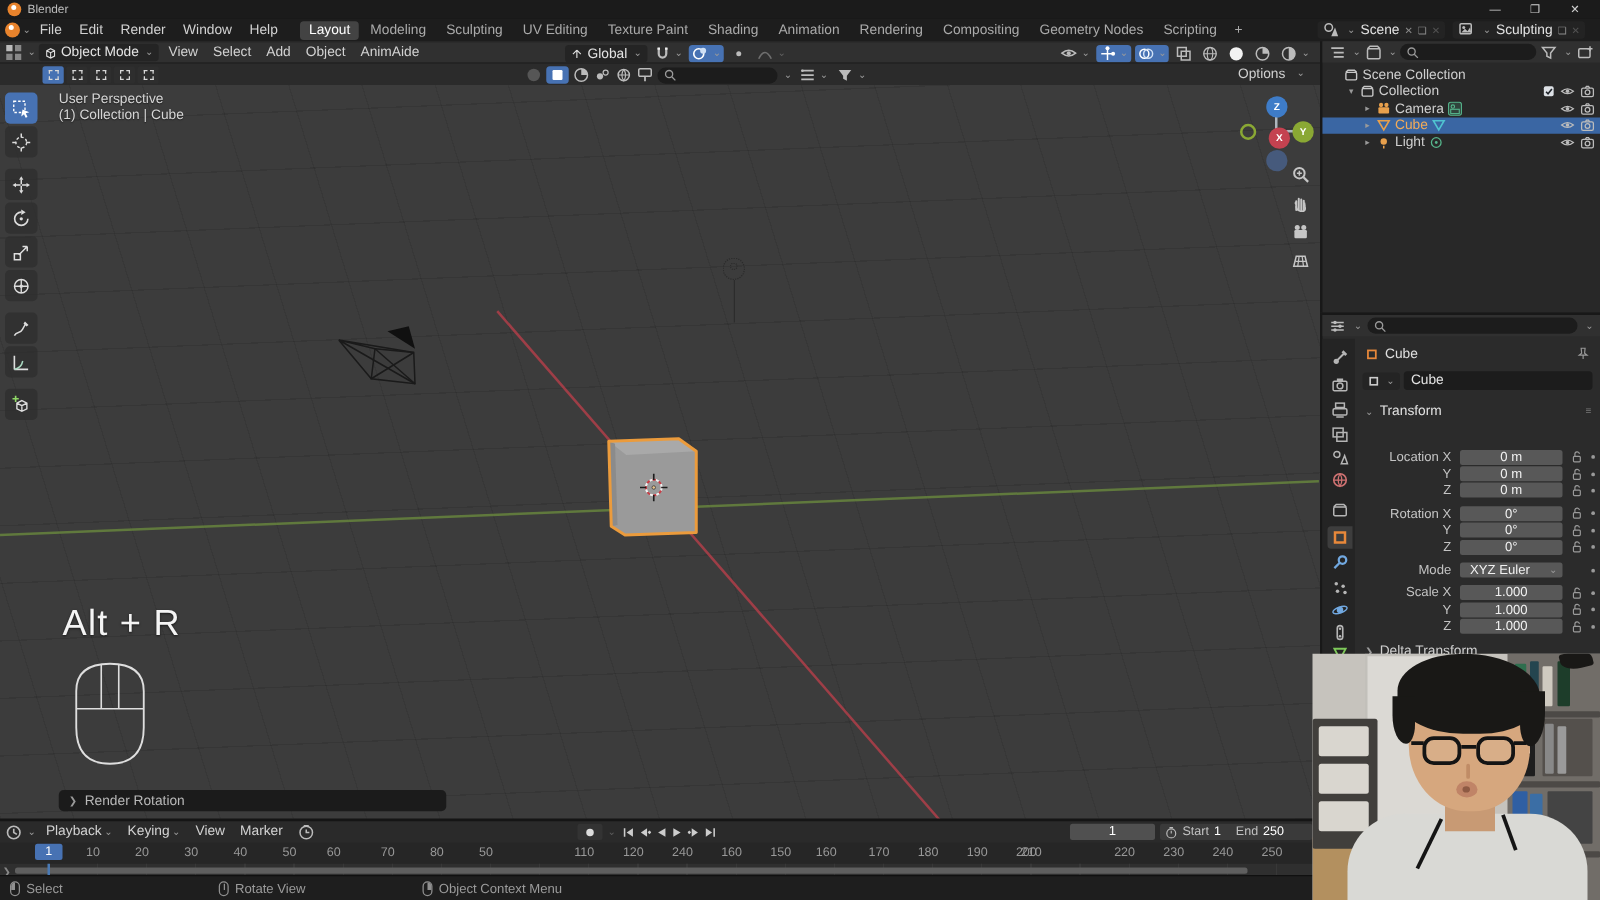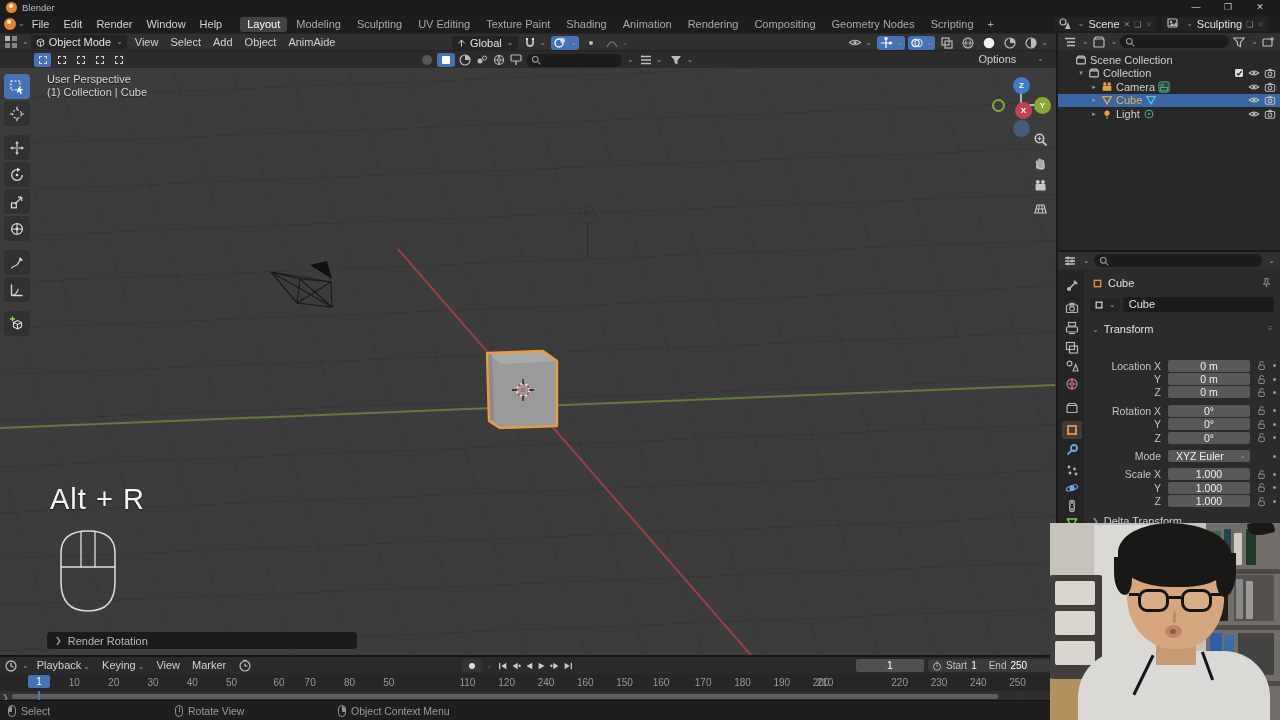--- a/index.html
+++ b/index.html
@@ -33,21 +33,21 @@
 .hdr-cluster{position:absolute;display:flex;align-items:center;gap:3px;height:17px;top:0}
 .hbtn{display:flex;align-items:center;height:14px;padding:0 2px;border-radius:3px;gap:1px}
 .hbtn.on{background:#4772b3}
 .tools-row{left:0;top:50px;width:1056px;height:18px;background:#2b2b2b;border-top:1px solid #222}
 .smodes{position:absolute;left:34px;top:2px;display:flex;gap:2px}
 .smode{width:17px;height:14px;background:#2e2e2e;border-radius:2px;display:flex;align-items:center;justify-content:center}
 .smode.on{background:#4772b3}
 .smode i{display:block;width:8px;height:8px;border:1px dashed #d8d8d8}
 .mid-cluster{position:absolute;left:420px;top:2px;display:flex;align-items:center;gap:3px}
 .srch{background:#1c1c1c;border-radius:8px;height:13px;display:flex;align-items:center;padding:0 5px;gap:3px;color:#888}
-.options-btn{position:absolute;right:12px;top:2px;color:#d0d0d0;display:flex;gap:19px;align-items:center}
+.options-btn{position:absolute;right:12px;top:2px;color:#d0d0d0;display:flex;gap:7px;align-items:center}
 
 .viewport{left:0;top:68px;width:1056px;height:587px;background:#3c3c3c;overflow:hidden;background-image:repeating-linear-gradient(-2.3deg,rgba(0,0,0,.10) 0 1px,transparent 1px 46px),repeating-linear-gradient(73deg,rgba(0,0,0,.08) 0 1px,transparent 1px 56px)}
 .axis{position:absolute;height:1.5px;transform-origin:left center}
 .vlabel{position:absolute;left:47px;color:#d6d6d6;text-shadow:0 1px 1px rgba(0,0,0,.5)}
 .toolbar{position:absolute;left:4px;top:6px;display:flex;flex-direction:column;gap:2px}
 .tbtn{width:26px;height:25px;background:#2e2e2ecc;border-radius:4px;display:flex;align-items:center;justify-content:center}
 .tbtn.active{background:#4772b3}
 .tbtn .ic{width:16px;height:16px}
 .tgap{height:5px}
 .gizmo{position:absolute;left:992px;top:8px;width:62px;height:62px}
@@ -1209,21 +1209,21 @@
           <b>250</b>
       </span>
     </div>
     <div class="tl-ruler">
       <span class="fr-badge">1</span>
     <span class="tick" style="left: 74.37px;">10</span>
         <span class="tick" style="left: 113.67px;">20</span>
         <span class="tick" style="left: 152.97px;">30</span>
         <span class="tick" style="left: 192.27px;">40</span>
         <span class="tick" style="left: 231.57px;">50</span>
-        <span class="tick" style="left: 279px; text-align: right;">60</span>
+        <span class="tick" style="left: 267px; text-align: right;">60</span>
         <span class="tick" style="left: 310.17px;">70</span>
         <span class="tick" style="left: 349.47px;">80</span>
         <span class="tick" style="left: 388.77px;">50</span>
         <span class="tick" style="left: 445px; margin-top: 40px;">100</span>
         <span class="tick" style="left: 467.37px;">110</span>
         <span class="tick" style="left: 506.67px;">120</span>
         <span class="tick" style="left: 545.97px;">240</span>
         <span class="tick" style="left: 585.27px;">160</span>
         <span class="tick" style="left: 624.57px;">150</span>
         <span class="tick" style="left: 661px;">160</span>

